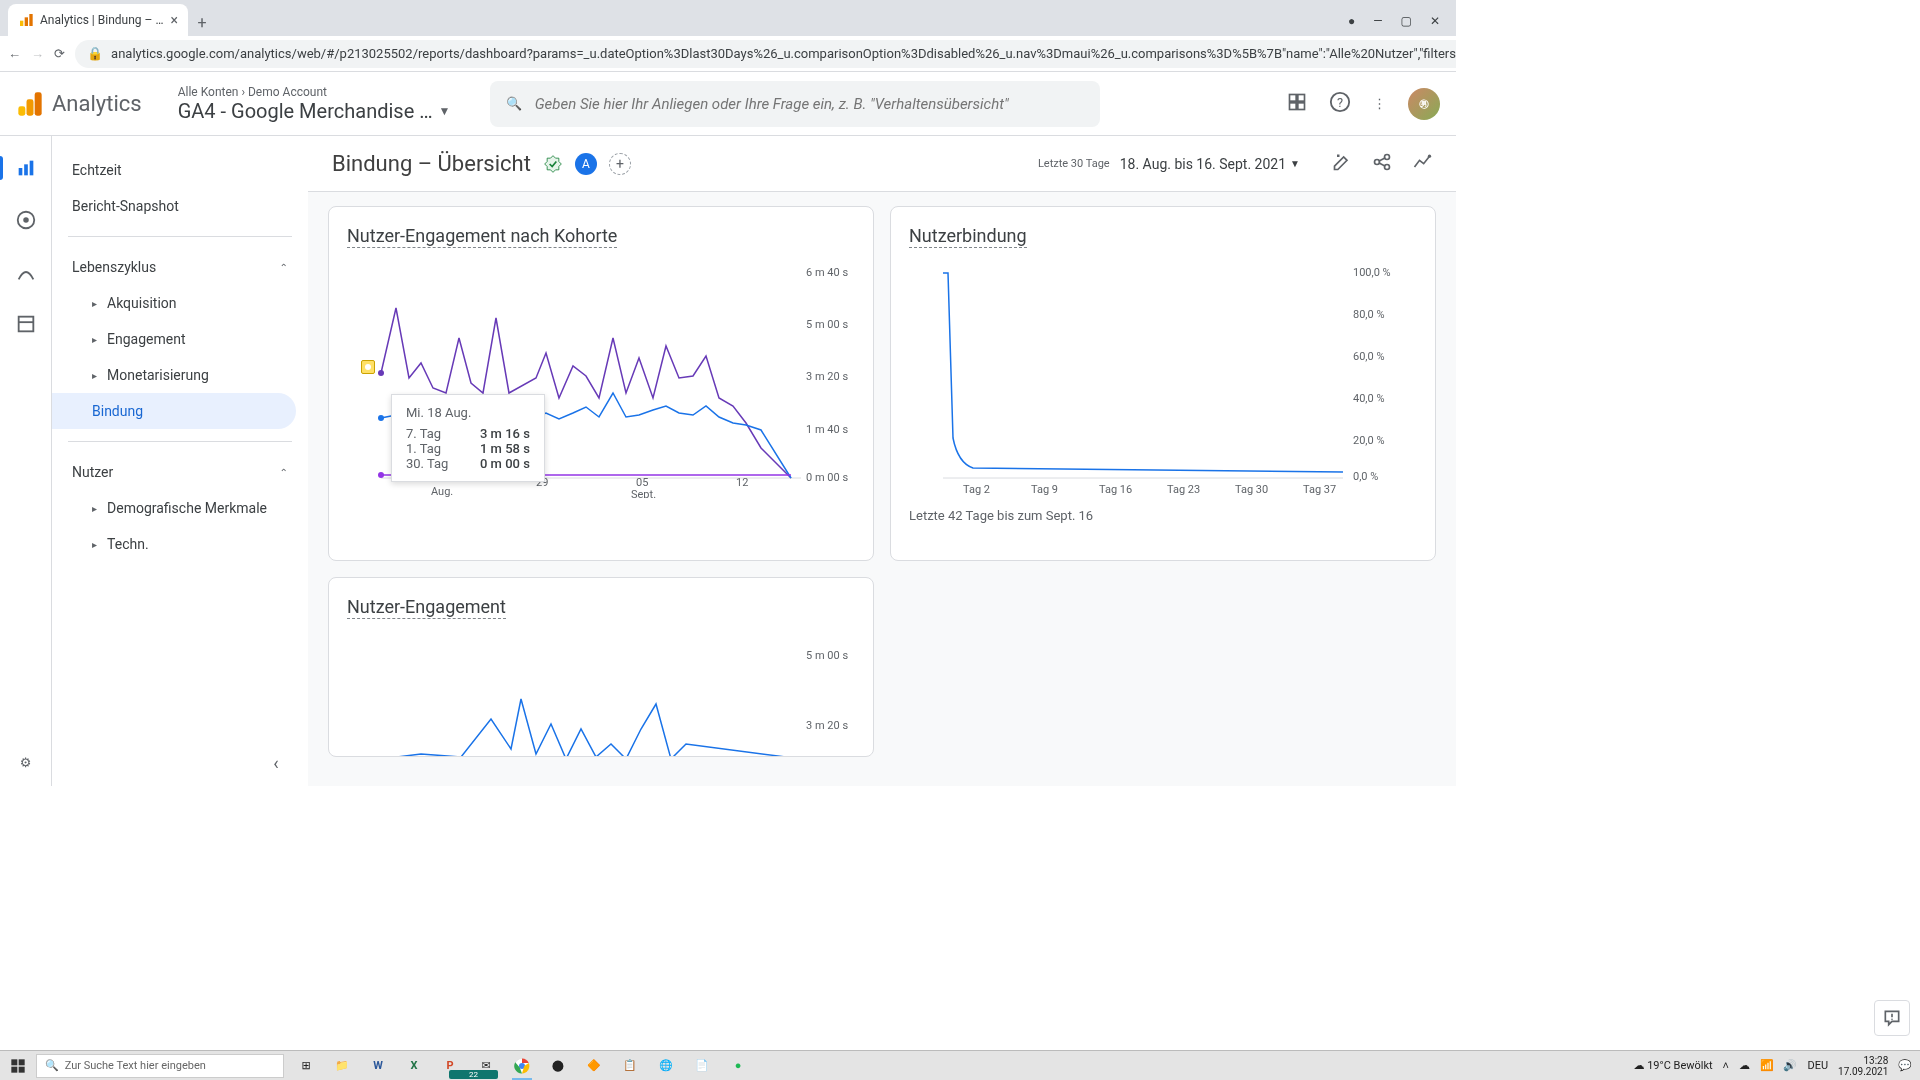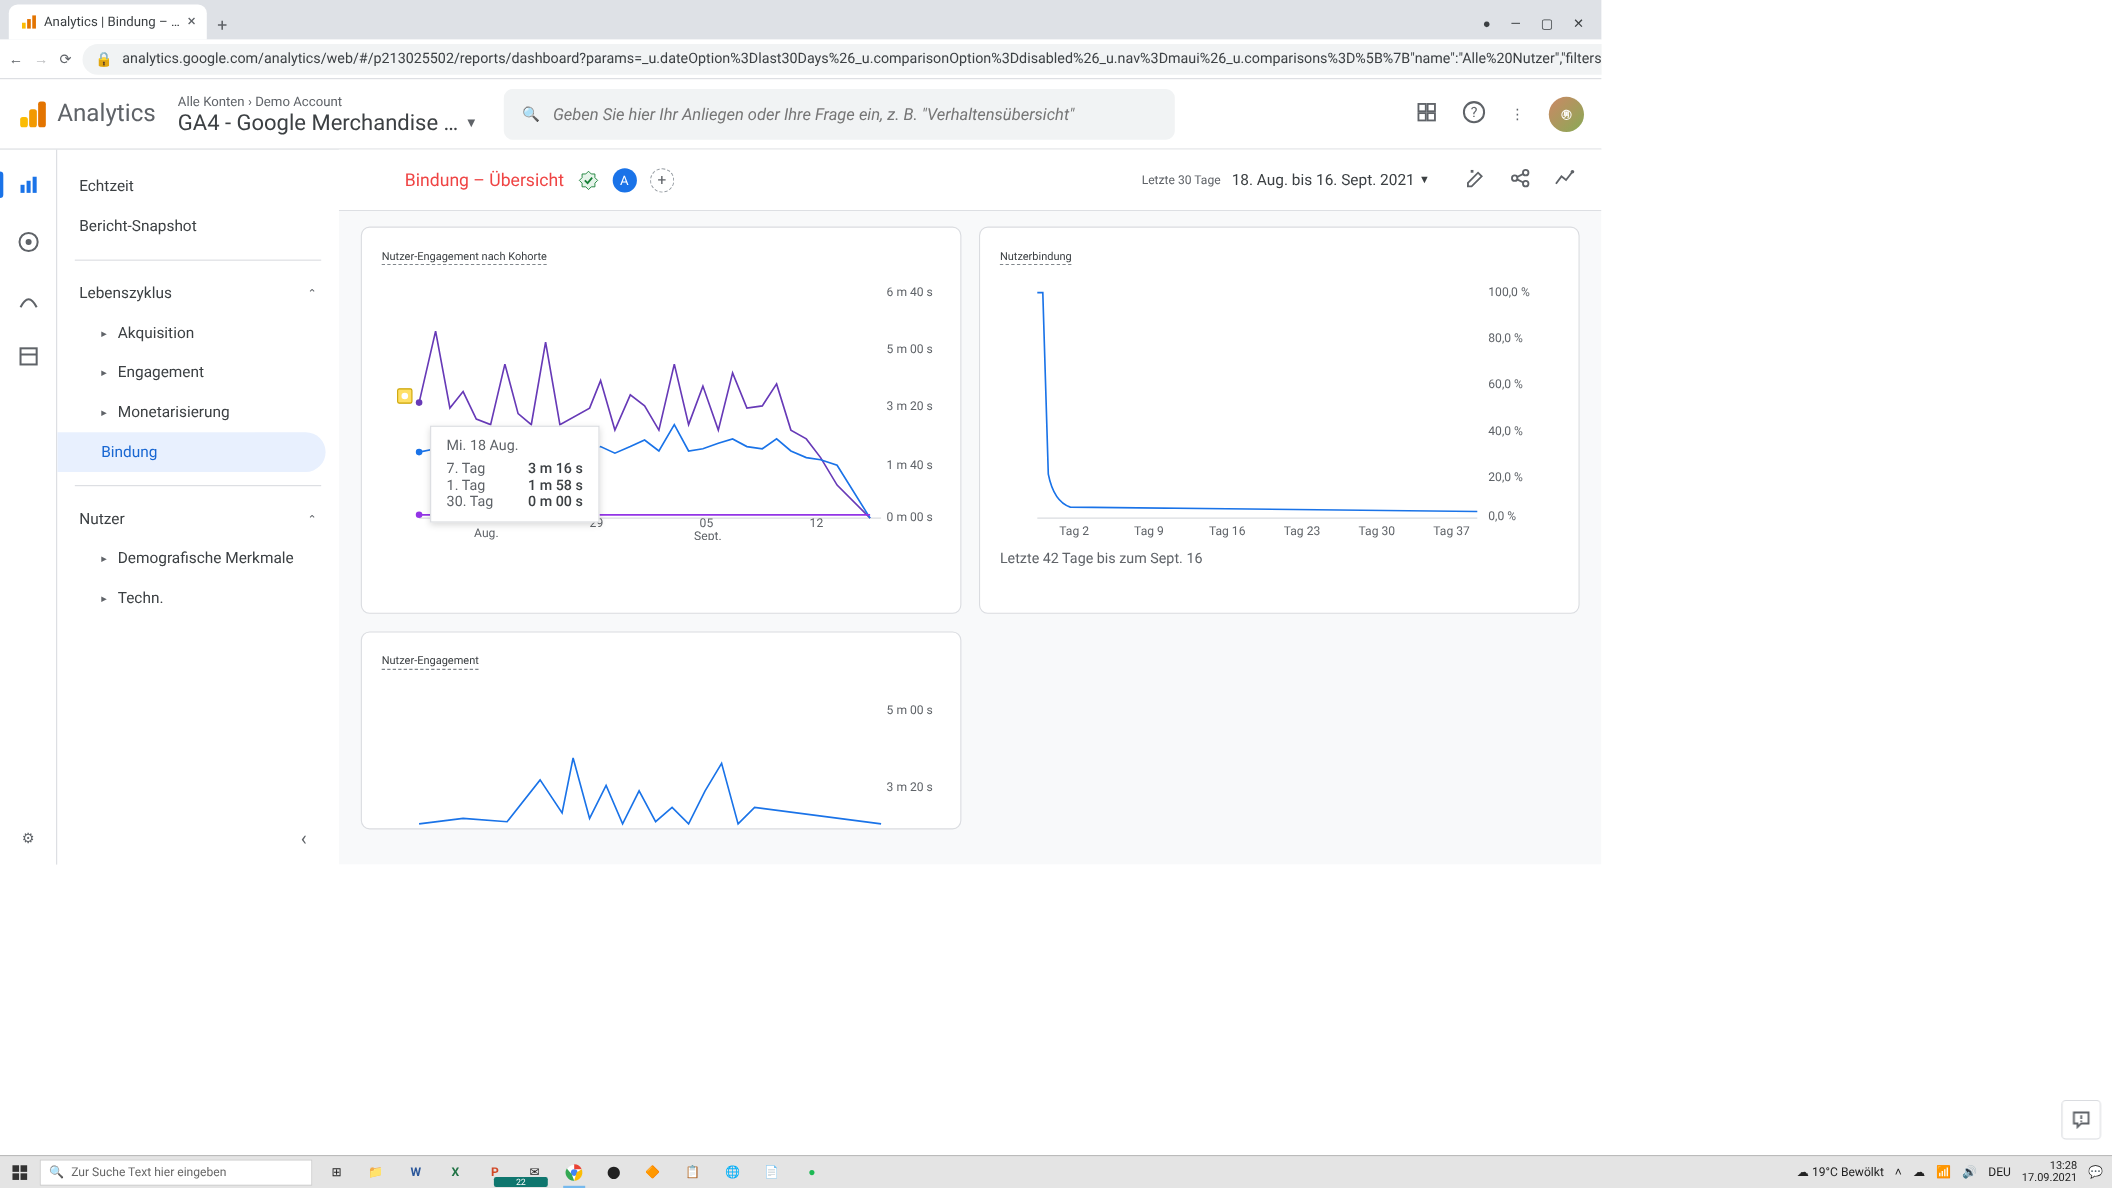--- a/index.html
+++ b/index.html
@@ -17,21 +17,21 @@
 
 .addr-bar { background:#fff; height:36px; display:flex; align-items:center; padding:0 8px; gap:10px; border-bottom:1px solid #dadce0; }
 .addr-bar .nav-ico { width:20px; height:20px; color:#5f6368; display:flex; align-items:center; justify-content:center; cursor:pointer; }
 .url-box { flex:1; background:#f1f3f4; border-radius:14px; height:28px; display:flex; align-items:center; padding:0 12px; gap:8px; font-size:13px; color:#3c4043; }
 .url-txt { white-space:nowrap; overflow:hidden; text-overflow:ellipsis; }
 .addr-right { display:flex; align-items:center; gap:14px; color:#5f6368; }
 .pause-badge { display:flex; align-items:center; gap:4px; border:1px solid #dadce0; border-radius:4px; padding:1px 6px; font-size:11px; color:#d93025; }
 .pause-badge .dot { width:16px; height:16px; border-radius:50%; background:#d93025; color:#fff; display:flex; align-items:center; justify-content:center; font-size:9px; font-weight:bold; }
 
 
-.ga-header { height:64px; display:flex; align-items:center; padding:0 16px; border-bottom:1px solid #dadce0; }
+.ga-header { height:64px; display:flex; align-items:center; padding:0 16px; gap:16px; border-bottom:1px solid #dadce0; }
 .ga-logo { display:flex; align-items:center; gap:8px; color:#5f6368; font-size:22px; }
 .ga-logo-icon { width:28px; height:28px; }
 .acct-block { display:flex; flex-direction:column; margin-left:20px; }
 .acct-top { font-size:12px; color:#5f6368; }
 .acct-name { font-size:20px; color:#3c4043; display:flex; align-items:center; gap:6px; cursor:pointer; }
 .search-wrap { flex:1; max-width:610px; margin-left:24px; background:#f1f3f4; border-radius:8px; height:46px; display:flex; align-items:center; padding:0 16px; gap:12px; color:#5f6368; }
 .search-wrap input { border:none; background:transparent; outline:none; flex:1; font-size:15px; color:#3c4043;font-style:italic; }
 .hdr-icons { margin-left:auto; display:flex; align-items:center; gap:22px; color:#5f6368; }
 .hdr-icons span { cursor:pointer; }
 .avatar { width:32px; height:32px; border-radius:50%; background:linear-gradient(135deg,#c86,#8a5); display:flex; align-items:center; justify-content:center; font-size:10px; font-weight:bold; color:#fff; }
@@ -48,32 +48,32 @@
 .nav-item { padding:10px 20px; font-size:14px; color:#3c4043; cursor:pointer; display:flex; align-items:center; gap:10px; }
 .nav-section { padding:10px 20px; font-size:14px; color:#3c4043; display:flex; align-items:center; justify-content:space-between; cursor:pointer; margin-top:10px; }
 .nav-sub { padding:10px 20px 10px 40px; font-size:14px; color:#3c4043; cursor:pointer; display:flex; align-items:center; gap:10px; }
 .nav-sub.active { color:#1967d2; background:#e8f0fe; border-radius:0 20px 20px 0; margin-right:12px;text-align:center; }
 .chev { font-size:10px; color:#5f6368; }
 .collapse-btn { position:absolute; bottom:8px; right:16px; width:32px; height:32px; display:flex; align-items:center; justify-content:center; color:#5f6368; cursor:pointer; font-size:18px; }
 .nav-divider { height:1px; background:#dadce0; margin:12px 16px; }
 
 .content { flex:1; background:#fff; overflow:hidden; display:flex; flex-direction:column; }
 .page-hdr { height:56px; display:flex; align-items:center; padding:0 24px; gap:12px; border-bottom:1px solid #dadce0; }
-.page-title { font-size:16px; color:#ef4444;margin-left:36px; }
+.page-title { font-size:22px; color:#404040; }
 .verify-ico { width:20px; height:20px; color:#188038; }
 .chip-a { width:22px; height:22px; border-radius:50%; background:#1a73e8; color:#fff; font-size:12px; display:flex; align-items:center; justify-content:center; }
 .chip-plus { width:22px; height:22px; border-radius:50%; border:1px dashed #9aa0a6; color:#5f6368; font-size:14px; display:flex; align-items:center; justify-content:center; cursor:pointer; }
 .date-range { margin-left:auto; display:flex; align-items:center; gap:4px; cursor:pointer; font-size:14px; color:#3c4043; }
 .date-label { font-size:11px; color:#5f6368; margin-right:6px; }
 .hdr-tools { display:flex; gap:20px; margin-left:20px; color:#5f6368; }
 .hdr-tools span { cursor:pointer; }
 
 .cards-area { flex:1; background:#f8f9fa; padding:14px 20px; overflow:auto; display:grid; grid-template-columns:1fr 1fr; gap:16px; }
 .card { background:#fff; border:1px solid #dadce0; border-radius:8px; padding:18px 18px 22px 18px; }
-.card-title { font-size:10px; color:#3c4043; border-bottom:1px dashed #80868b; display:inline-block; padding-bottom:1px; margin-bottom:10px; }
+.card-title { font-size:18px; color:#3c4043; border-bottom:1px dashed #80868b; display:inline-block; padding-bottom:1px; margin-bottom:10px; }
 .chart-box { height:240px; position:relative; }
 .chart-svg { width:100%; height:100%; }
 .y-label { font-size:11px; fill:#5f6368; }
 .x-label { font-size:11px; fill:#5f6368; }
 .axis { stroke:#dadce0; stroke-width:1; }
 .s-line { fill:none; stroke-width:1.5; }
 .card-foot { font-size:13px; color:#5f6368; margin-top:10px; }
 
 .tooltip { position:absolute; left:44px; top:136px; background:#fff; border:1px solid #dadce0; box-shadow:0 2px 6px rgba(0,0,0,.15); padding:10px 14px; font-size:13px; }
 .tooltip .tt-date { color:#5f6368; margin-bottom:6px; }

